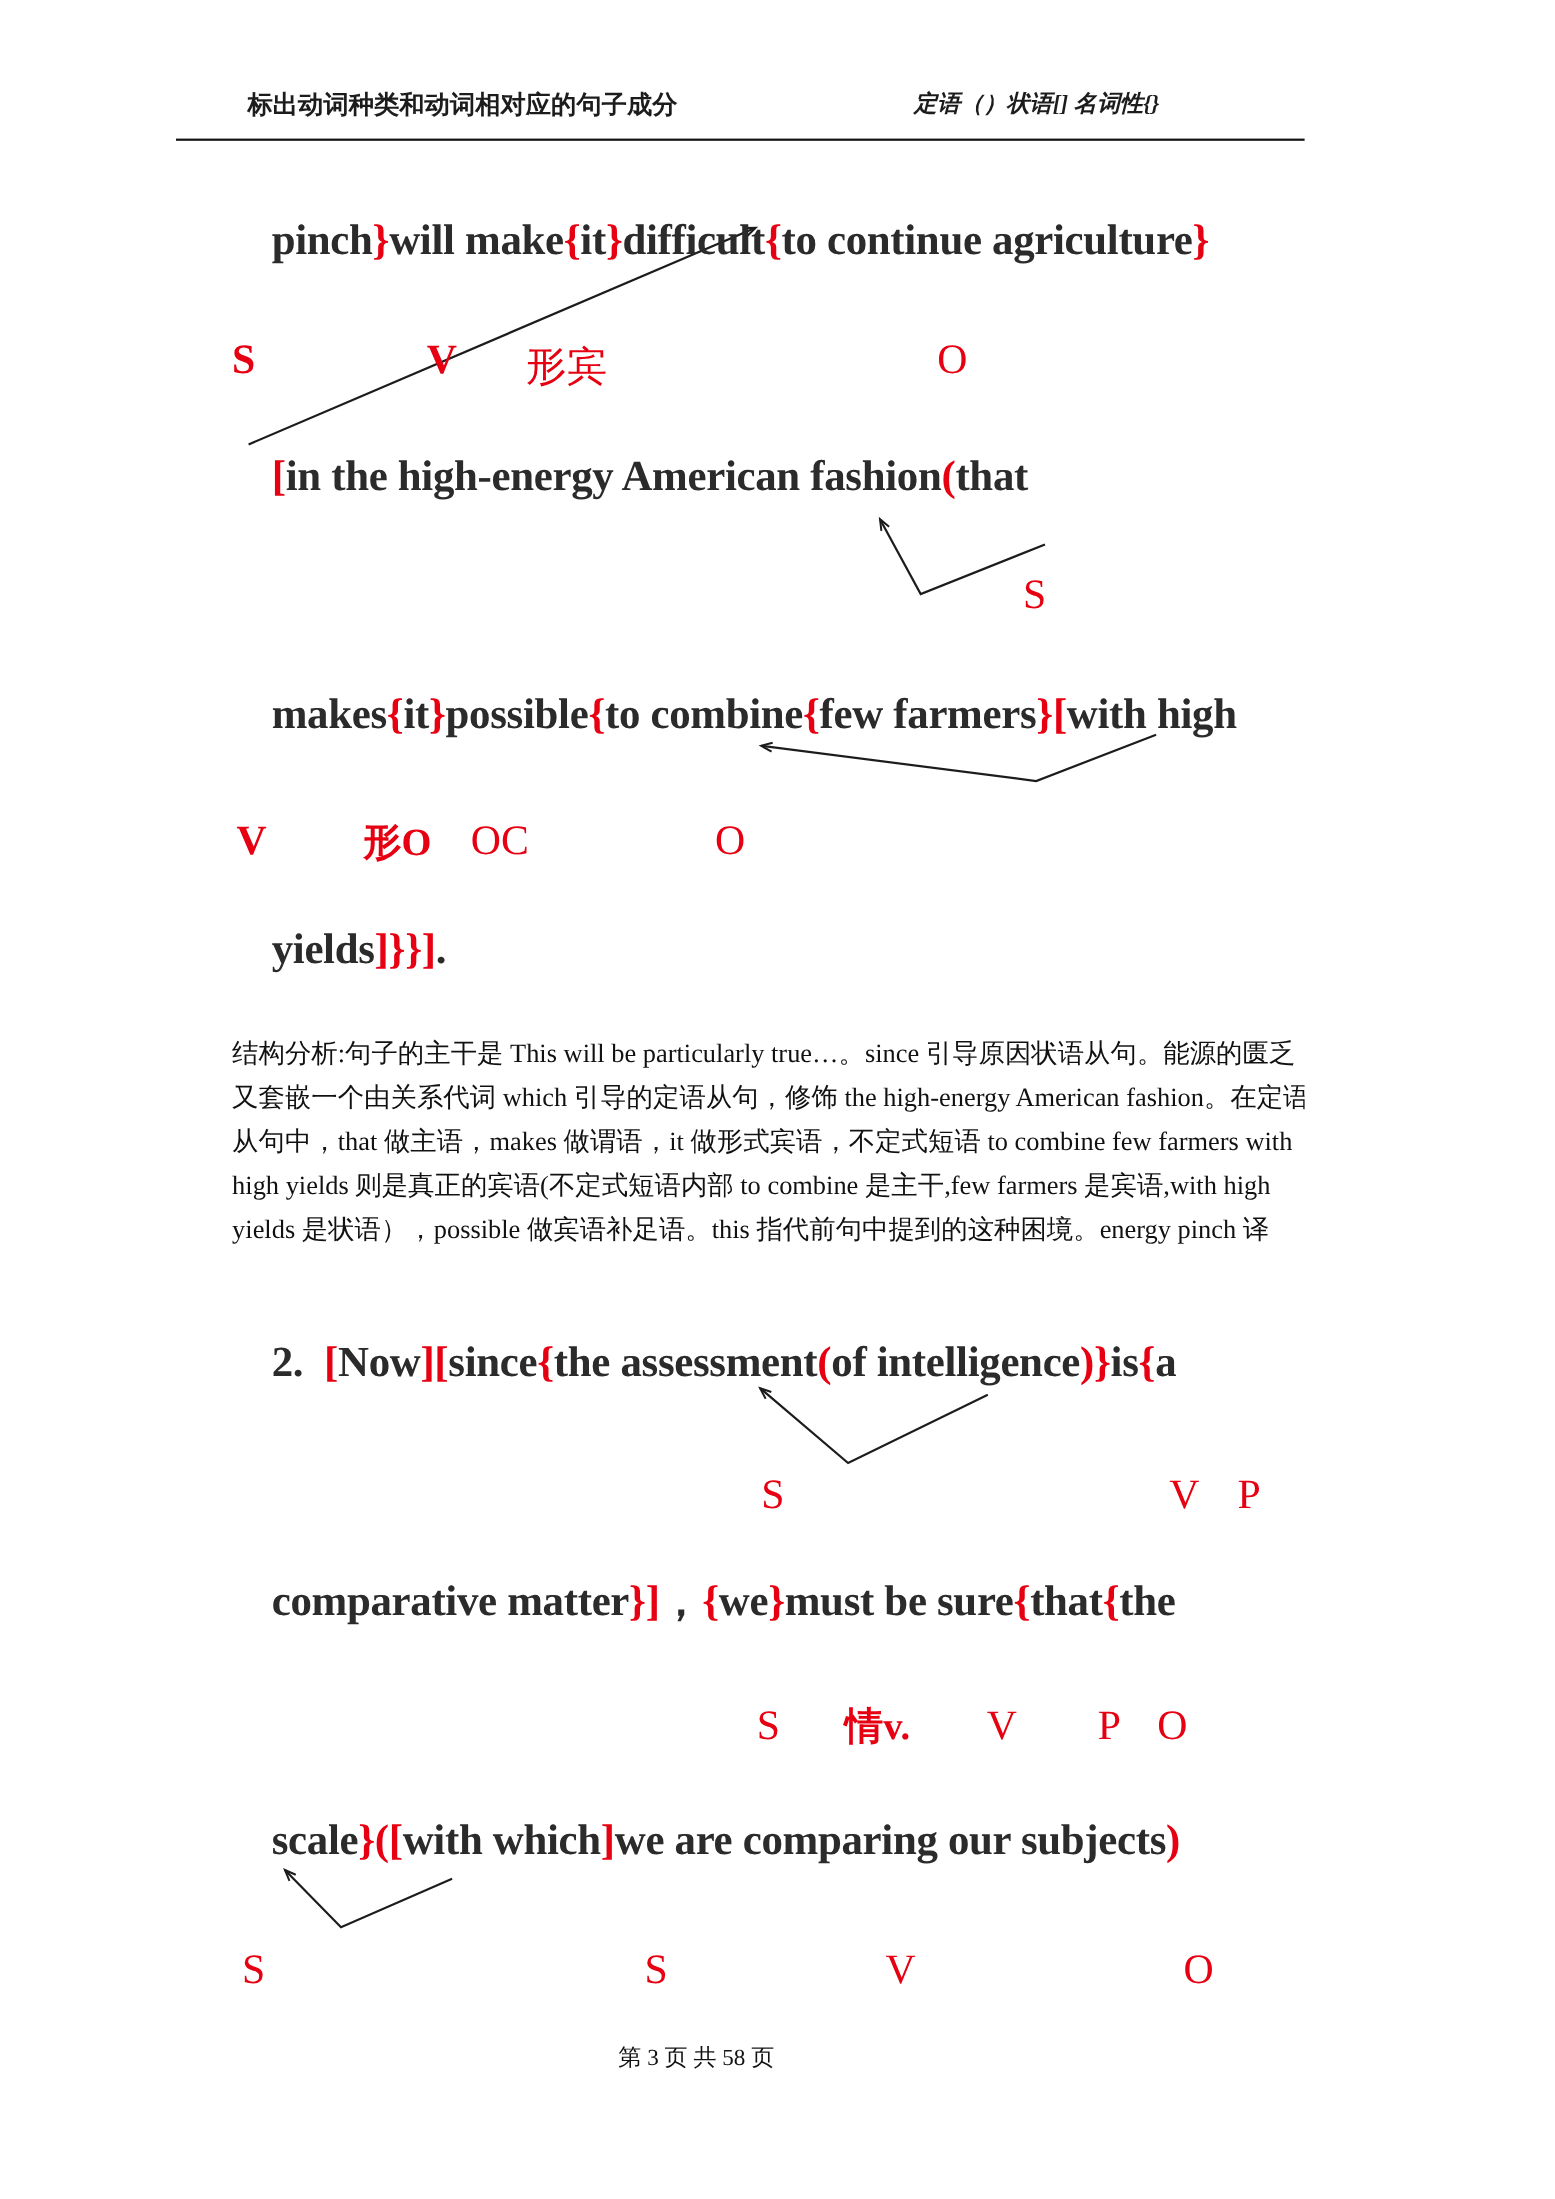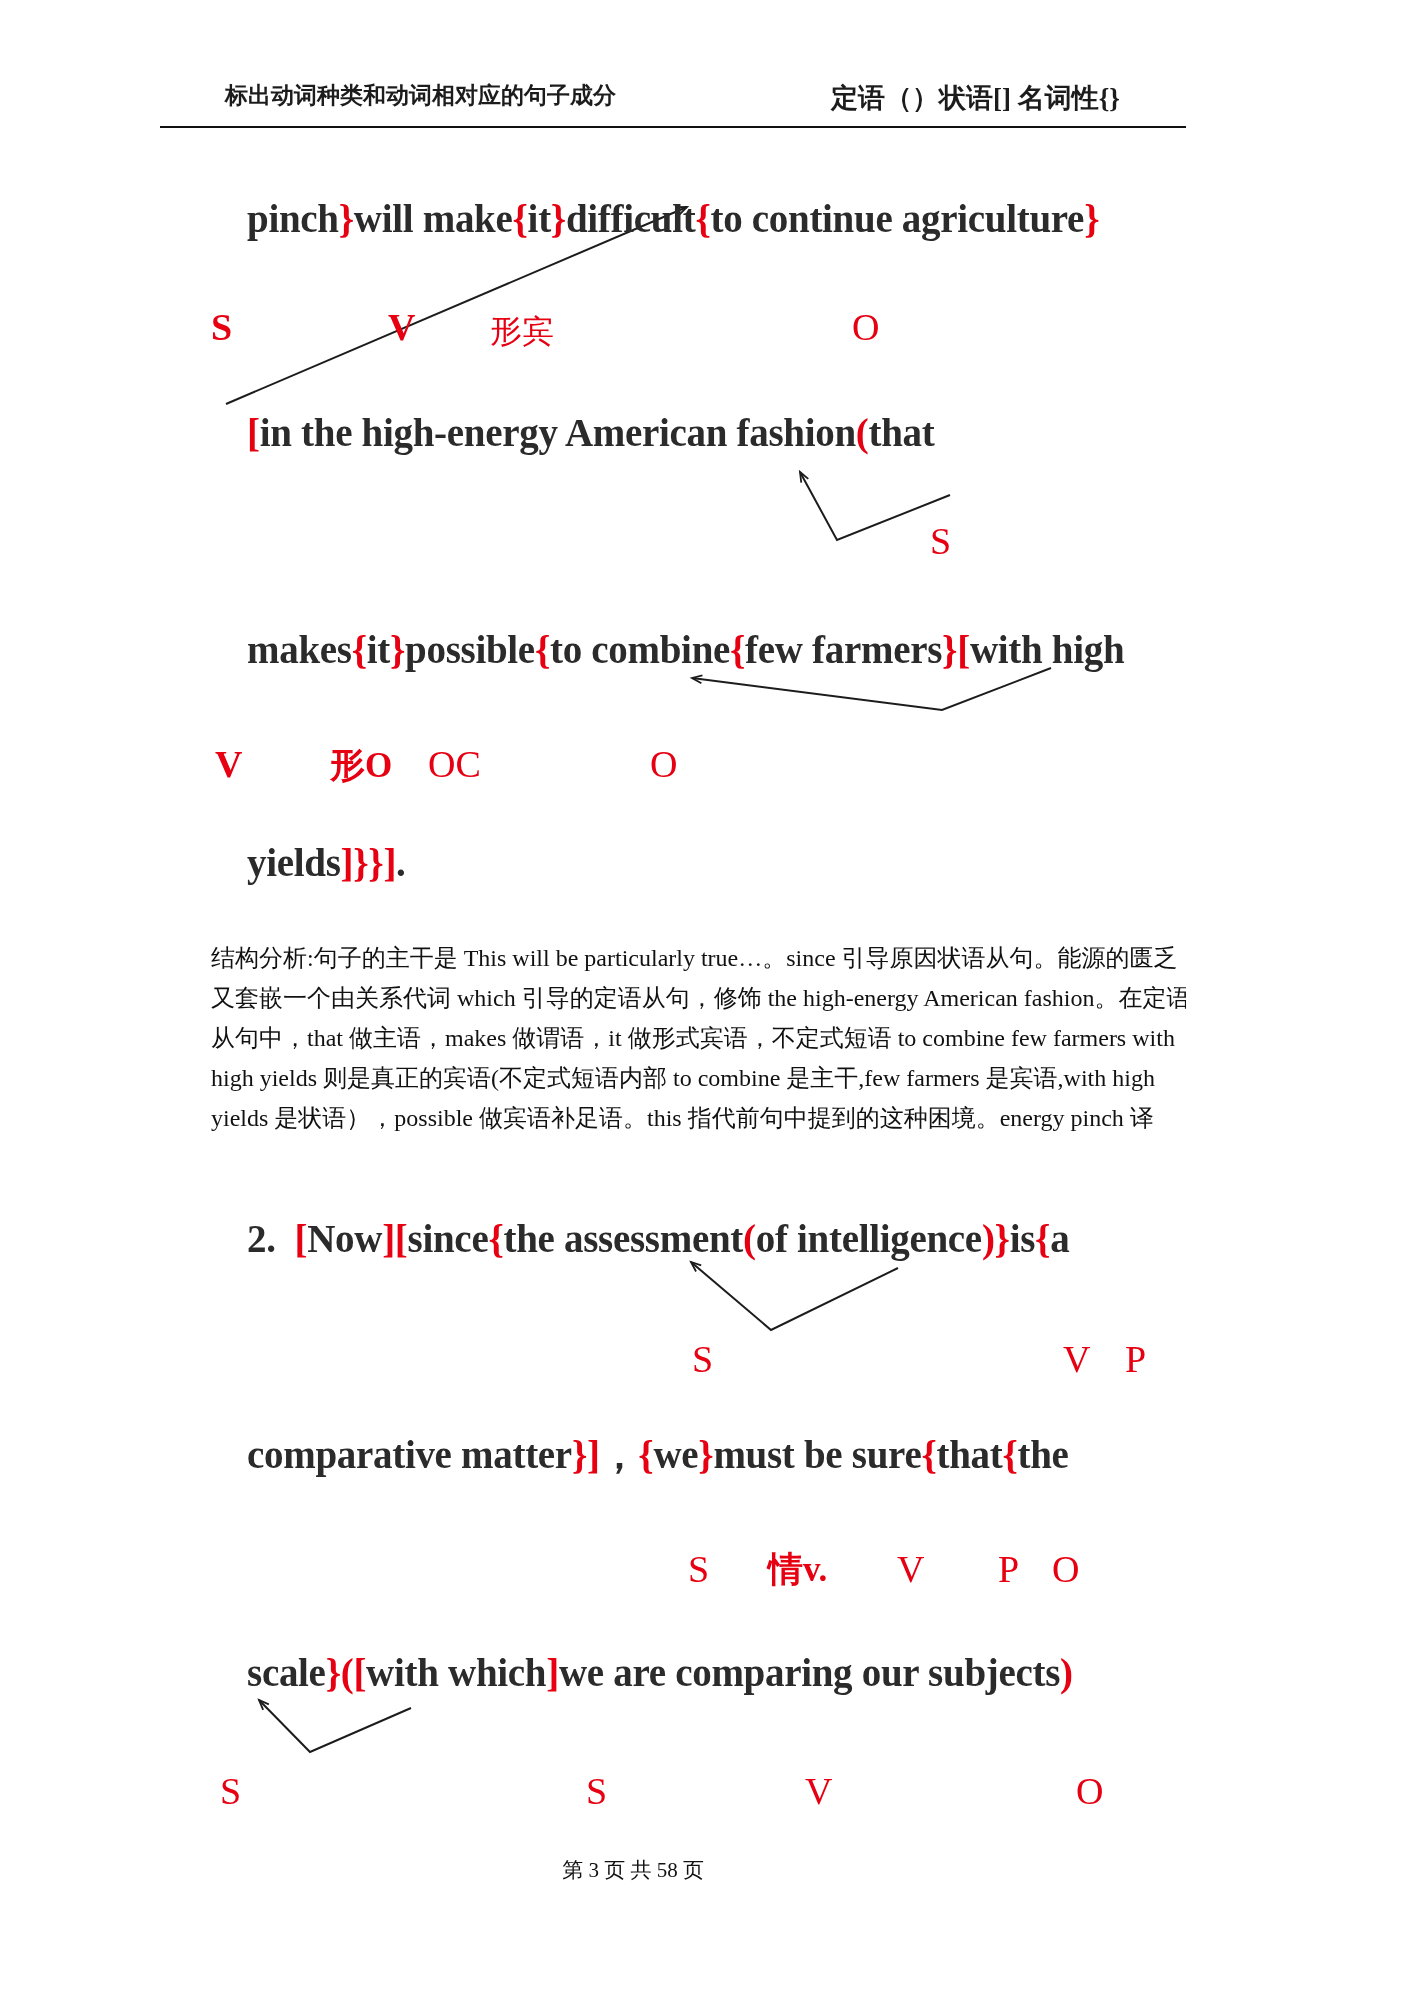--- a/index.html
+++ b/index.html
@@ -2,37 +2,37 @@
 <html style="--red: #e60012;"><head>
 <meta charset="utf-8">
 <style>
   html,body{margin:0;padding:0;background:#ffffff;}
   .page{
     position:relative;width:1186px;height:1999px;background:#ffffff;
     font-family:"Liberation Serif","DejaVu Serif",serif;color:#1c1c1c;overflow:hidden;
   }
   
   .hdr-left{position:absolute;left:225px;top:80px;font-size:23px;font-weight:bold;white-space:pre;}
-  .hdr-right{position:absolute;left:831px;top:80px;font-size:27px;font-weight:bold;white-space:pre;}
+  .hdr-right{position:absolute;left:831px;top:80px;font-size:21px;font-weight:bold;white-space:pre;font-style:italic;}
   .hdr-rule{position:absolute;left:160px;top:126px;width:1094px;height:0;border-top:2px solid #111;}
   
   .bigline{
     position:absolute;left:211px;font-size:39px;font-weight:bold;white-space:pre;
     letter-spacing:-0.3px;color:#2b2b2b;margin-left:36px;
   }
   .bigline .rb{color:var(--red,#e60012);}
   .bigline .wb{color:#2b2b2b;}
   
   .labrow{position:absolute;left:0;top:0;width:100%;height:0;}
   .lab{
     position:absolute;font-size:38px;color:var(--red,#e60012);
     font-family:"Liberation Serif","DejaVu Serif",serif;white-space:pre;line-height:1;
   }
   .lab-bold{font-weight:bold;}
-  .lab-cjk{font-size:32px;margin-left:12px;}
+  .lab-cjk{font-size:37px;}
   .lab-mix{font-size:35px;font-weight:bold;}
   
   .para{position:absolute;left:211px;width:994px;font-size:24px;line-height:40px;color:#111;}
   .para .pline{white-space:pre-wrap;}
   
   .arrows{position:absolute;left:0;top:0;width:1414px;height:1999px;pointer-events:none;}
   
   .footer{position:absolute;left:0;top:1856px;width:100%;text-align:center;font-size:21px;color:#111;white-space:pre;padding-left:40px;}
 </style>
 </head>

